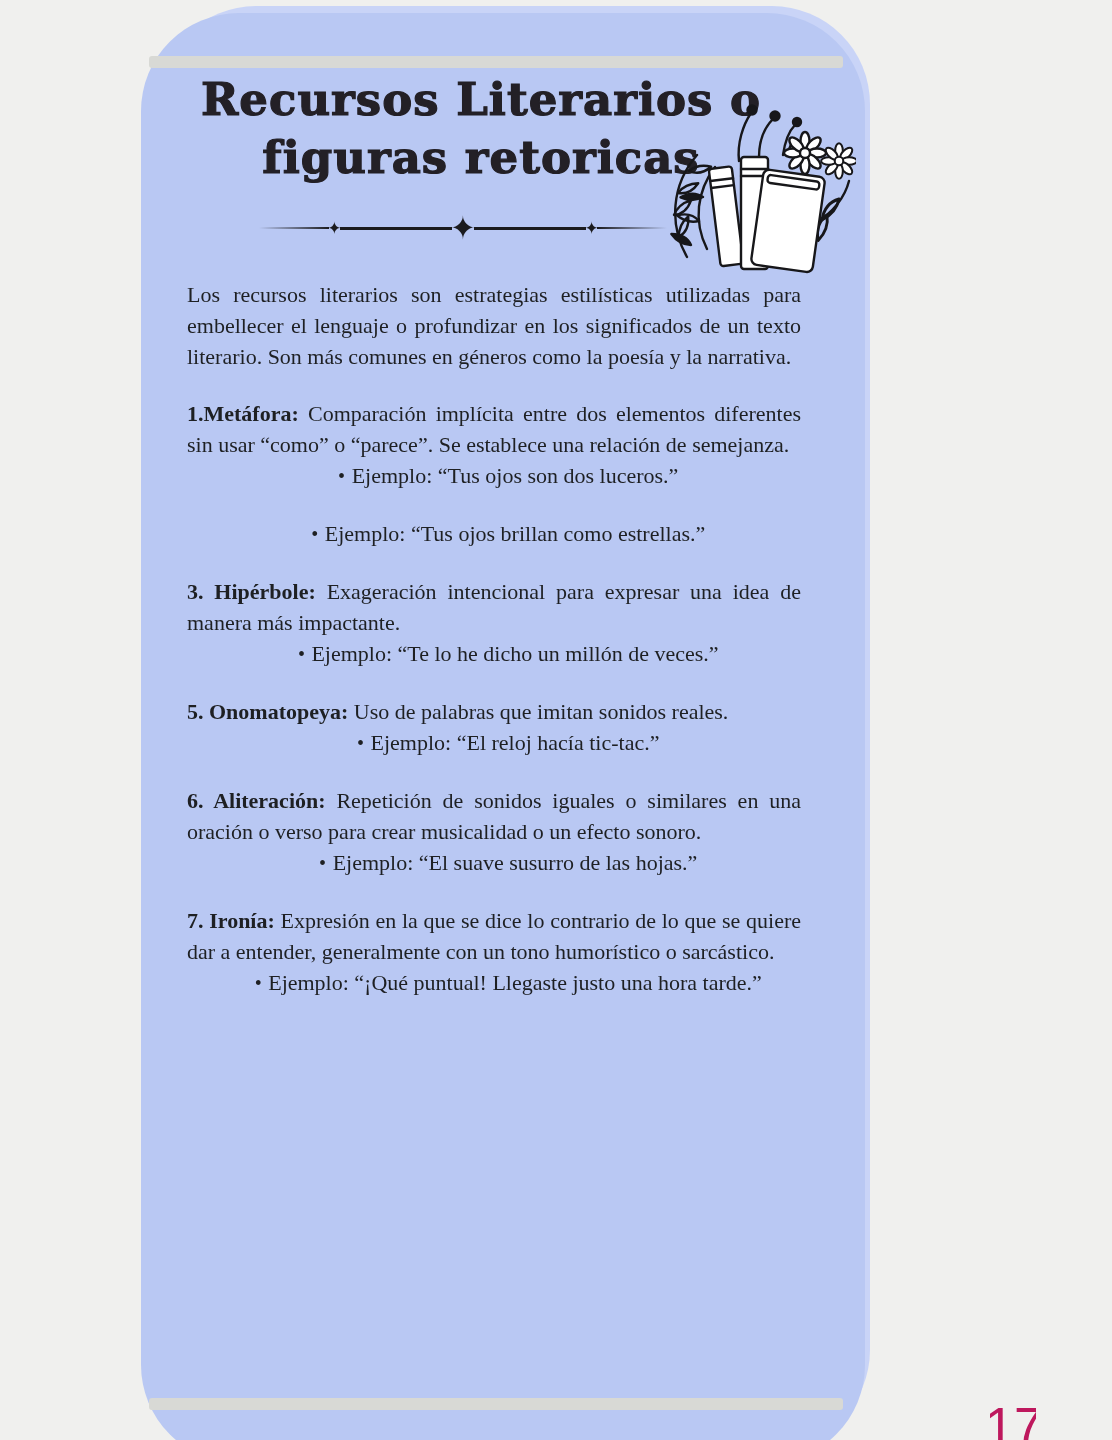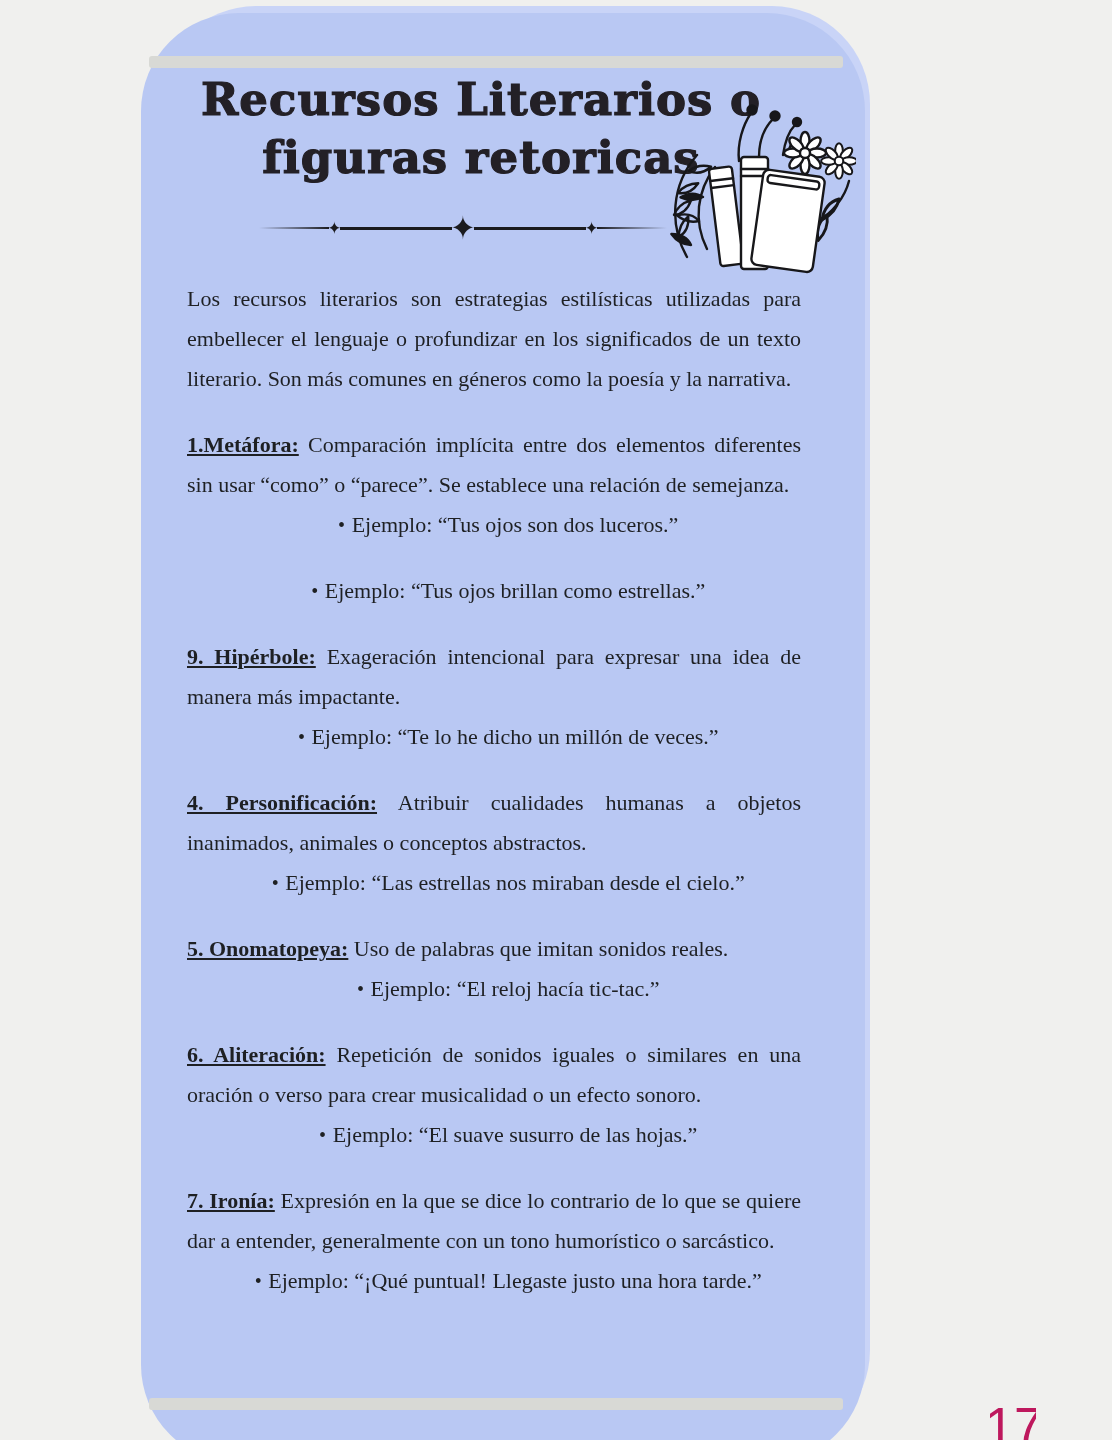--- a/index.html
+++ b/index.html
@@ -36,24 +36,24 @@
   .divider .seg{height:3px;width:112px;background:#1b1b1e;}
   .diamond{font-family:"DejaVu Sans", sans-serif;line-height:1;margin:0 -2px;}
   .diamond.small{font-size:17px;}
   .diamond.big{font-size:32px;}
 
   
   .illustration{position:absolute;left:510px;top:86px;}
 
   
   .content{position:relative;padding:266px 64px 0 46px;color:#1e2023;
-           font-size:22px;line-height:40px;text-align:justify;}
+           font-size:22px;line-height:31px;text-align:justify;}
   .content p{margin:0;}
   .item{margin-top:26px;}
-  .item .label{font-weight:bold;text-decoration:underline;}
+  .item .label{font-weight:bold;}
   .example{text-align:center;padding-left:22px;}
   .bullet{display:inline-block;width:20px;font-size:20px;}
 
   
   .pagenum{position:absolute;left:985px;top:1396px;
            font-family:Liberation Sans, sans-serif;font-size:52px;color:#be185d;}
 </style>
 </head>
 <body>
 
@@ -156,28 +156,24 @@
       <section class="item">
         <p class="desc"><b class="label">1.Metáfora:</b> <span>Comparación implícita entre dos elementos diferentes sin usar “como” o “parece”. Se establece una relación de semejanza.</span></p>
         <p class="example"><span class="bullet">•</span><span>Ejemplo: “Tus ojos son dos luceros.”</span></p>
       </section>
 
       <section class="item">
         <p class="example"><span class="bullet">•</span><span>Ejemplo: “Tus ojos brillan como estrellas.”</span></p>
       </section>
 
       <section class="item">
-        <p class="desc"><b class="label">9. Hipérbole:</b> <span>Exageración intencional para expresar una idea de manera más impactante.</span></p>
+        <p class="desc"><b class="label">3. Hipérbole:</b> <span>Exageración intencional para expresar una idea de manera más impactante.</span></p>
         <p class="example"><span class="bullet">•</span><span>Ejemplo: “Te lo he dicho un millón de veces.”</span></p>
       </section>
 
-      <section class="item">
-        <p class="desc"><b class="label">4. Personificación:</b> <span>Atribuir cualidades humanas a objetos inanimados, animales o conceptos abstractos.</span></p>
-        <p class="example"><span class="bullet">•</span><span>Ejemplo: “Las estrellas nos miraban desde el cielo.”</span></p>
-      </section>
 
       <section class="item">
         <p class="desc"><b class="label">5. Onomatopeya:</b> <span>Uso de palabras que imitan sonidos reales.</span></p>
         <p class="example"><span class="bullet">•</span><span>Ejemplo: “El reloj hacía tic-tac.”</span></p>
       </section>
 
       <section class="item">
         <p class="desc"><b class="label">6. Aliteración:</b> <span>Repetición de sonidos iguales o similares en una oración o verso para crear musicalidad o un efecto sonoro.</span></p>
         <p class="example"><span class="bullet">•</span><span>Ejemplo: “El suave susurro de las hojas.”</span></p>
       </section>

